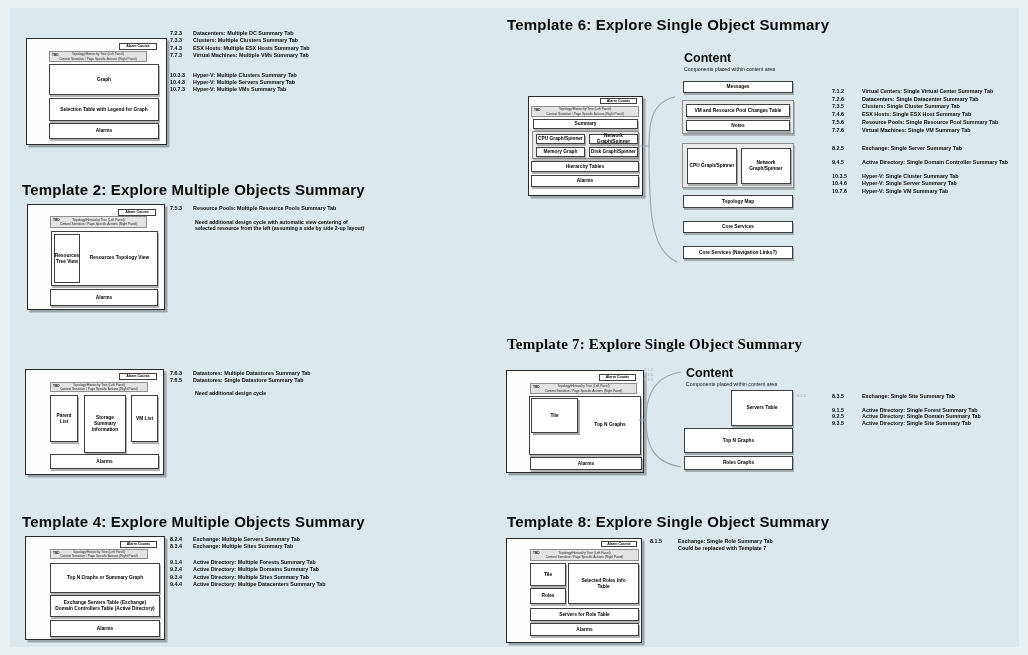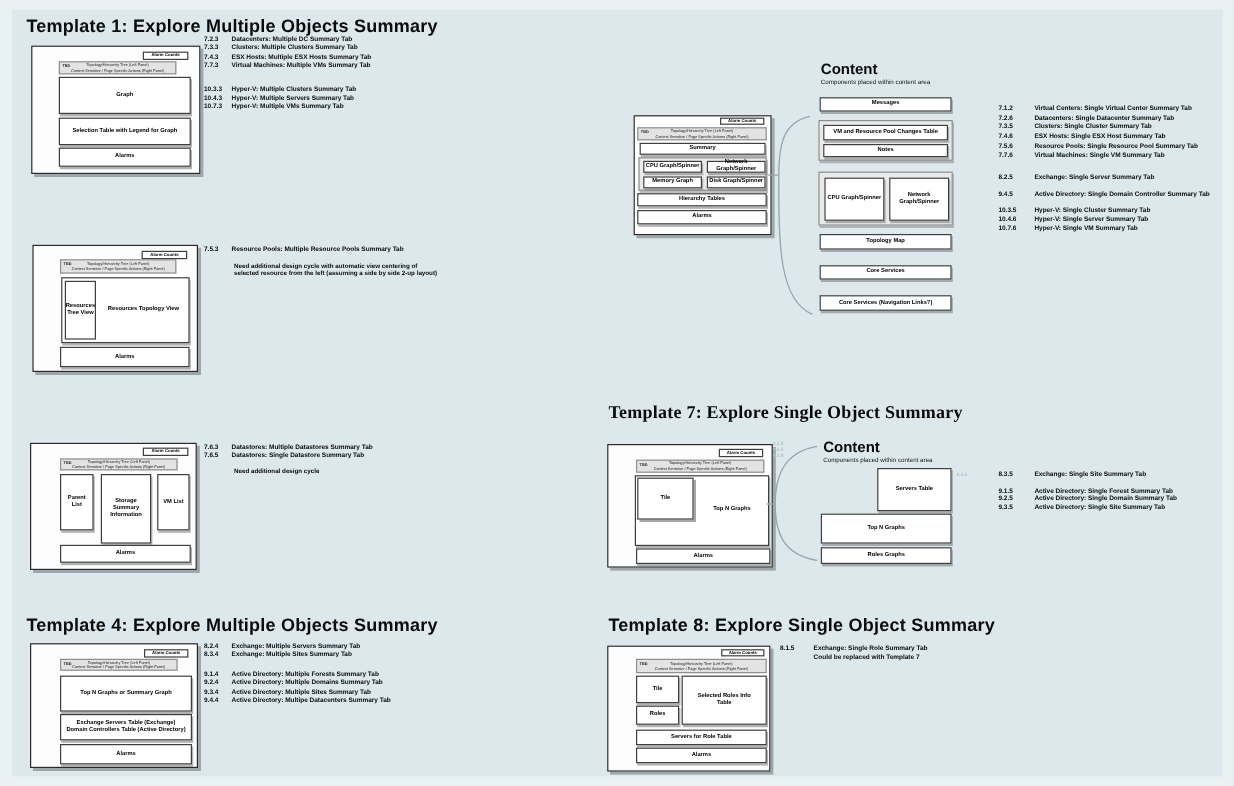--- a/index.html
+++ b/index.html
@@ -38,21 +38,20 @@
 </head>
 <body>
 
 <div id="canvas">
 
   <div class="edge" style="left:0;top:0;width:1028px;height:8px;"></div>
   <div class="edge" style="left:0;top:647px;width:1028px;height:8px;"></div>
   <div class="edge" style="left:0;top:0;width:10px;height:655px;"></div>
   <div class="edge" style="left:1019px;top:0;width:9px;height:655px;"></div>
 
-  <div class="title" style="left:22px;top:14px;">Template 1: Explore Multiple Objects Summary</div>
   <div class="wf" style="left:26px;top:38px;width:139px;height:105px;">
     <div class="box alarm" style="left:92px;top:4px;width:38px;height:7px;">Alarm Counts</div>
     <div class="tbd" style="left:22px;top:12px;width:98px;height:11px;">
       <span class="lbl">TBD</span>
       <span class="ctr">
         <span>Topology/Hierarchy Tree (Left Panel)</span>
         <span>Context Sensitive / Page Specific Actions (Right Panel)</span>
       </span>
     </div>
     <div class="box" style="left:22px;top:25px;width:110px;height:31px;">Graph</div>
@@ -87,20 +86,21 @@
           <span class="num">10.4.3</span>
           <span>Hyper-V: Multiple Servers Summary Tab</span>
         </div>
       <div class="row">
           <span class="num">10.7.3</span>
           <span>Hyper-V: Multiple VMs Summary Tab</span>
         </div>
     </div>
   </div>
 
+  <div class="title" style="left:22px;top:181px;">Template 2: Explore Multiple Objects Summary</div>
   <div class="wf" style="left:27px;top:204px;width:136px;height:104px;">
     <div class="box alarm" style="left:90px;top:4px;width:38px;height:7px;">Alarm Counts</div>
     <div class="tbd" style="left:22px;top:11px;width:97px;height:12px;">
       <span class="lbl">TBD</span>
       <span class="ctr">
         <span>Topology/Hierarchy Tree (Left Panel)</span>
         <span>Context Sensitive / Page Specific Actions (Right Panel)</span>
       </span>
     </div>
     <div class="box" style="left:23px;top:26px;width:107px;height:55px;">
@@ -187,20 +187,21 @@
           <span class="num">9.3.4</span>
           <span>Active Directory: Multiple Sites Summary Tab</span>
         </div>
       <div class="row">
           <span class="num">9.4.4</span>
           <span>Active Directory: Multipe Datacenters Summary Tab</span>
         </div>
     </div>
   </div>
 
+  <div class="title" style="left:507px;top:16px;">Template 6: Explore Single Object Summary</div>
   <div class="wf" style="left:528px;top:96px;width:113px;height:98px;">
     <div class="box alarm" style="left:71px;top:1px;width:37px;height:6px;">Alarm Counts</div>
     <div class="tbd" style="left:2px;top:9px;width:108px;height:11px;">
       <span class="lbl">TBD</span>
       <span class="ctr">
         <span>Topology/Hierarchy Tree (Left Panel)</span>
         <span>Context Sensitive / Page Specific Actions (Right Panel)</span>
       </span>
     </div>
     <div class="box" style="left:4px;top:22px;width:105px;height:10px;">Summary</div>

